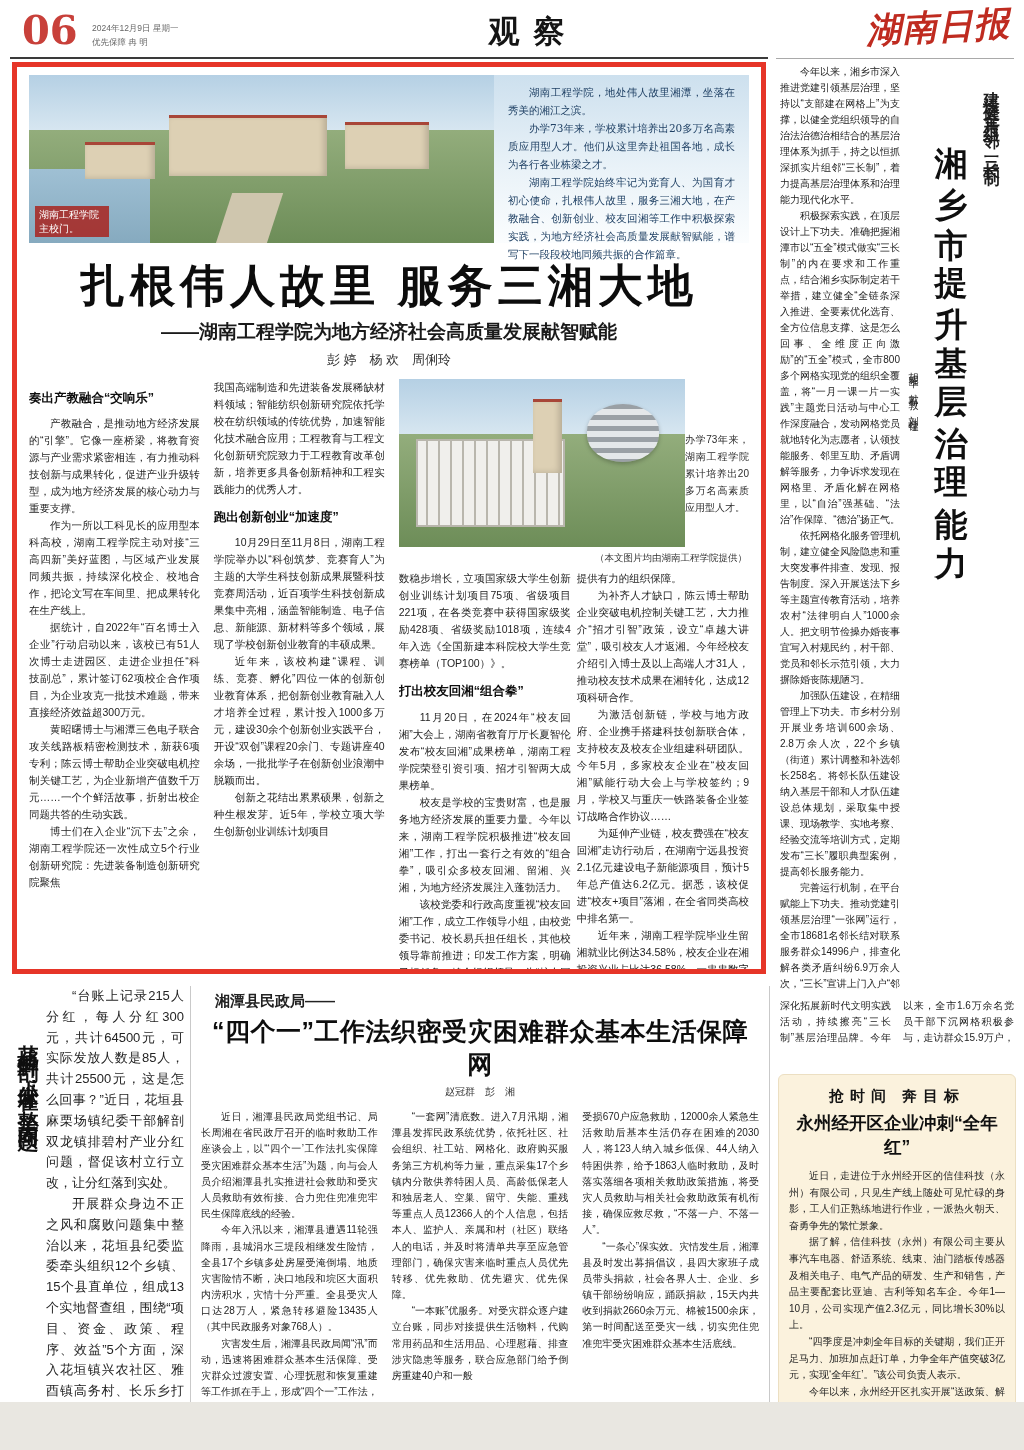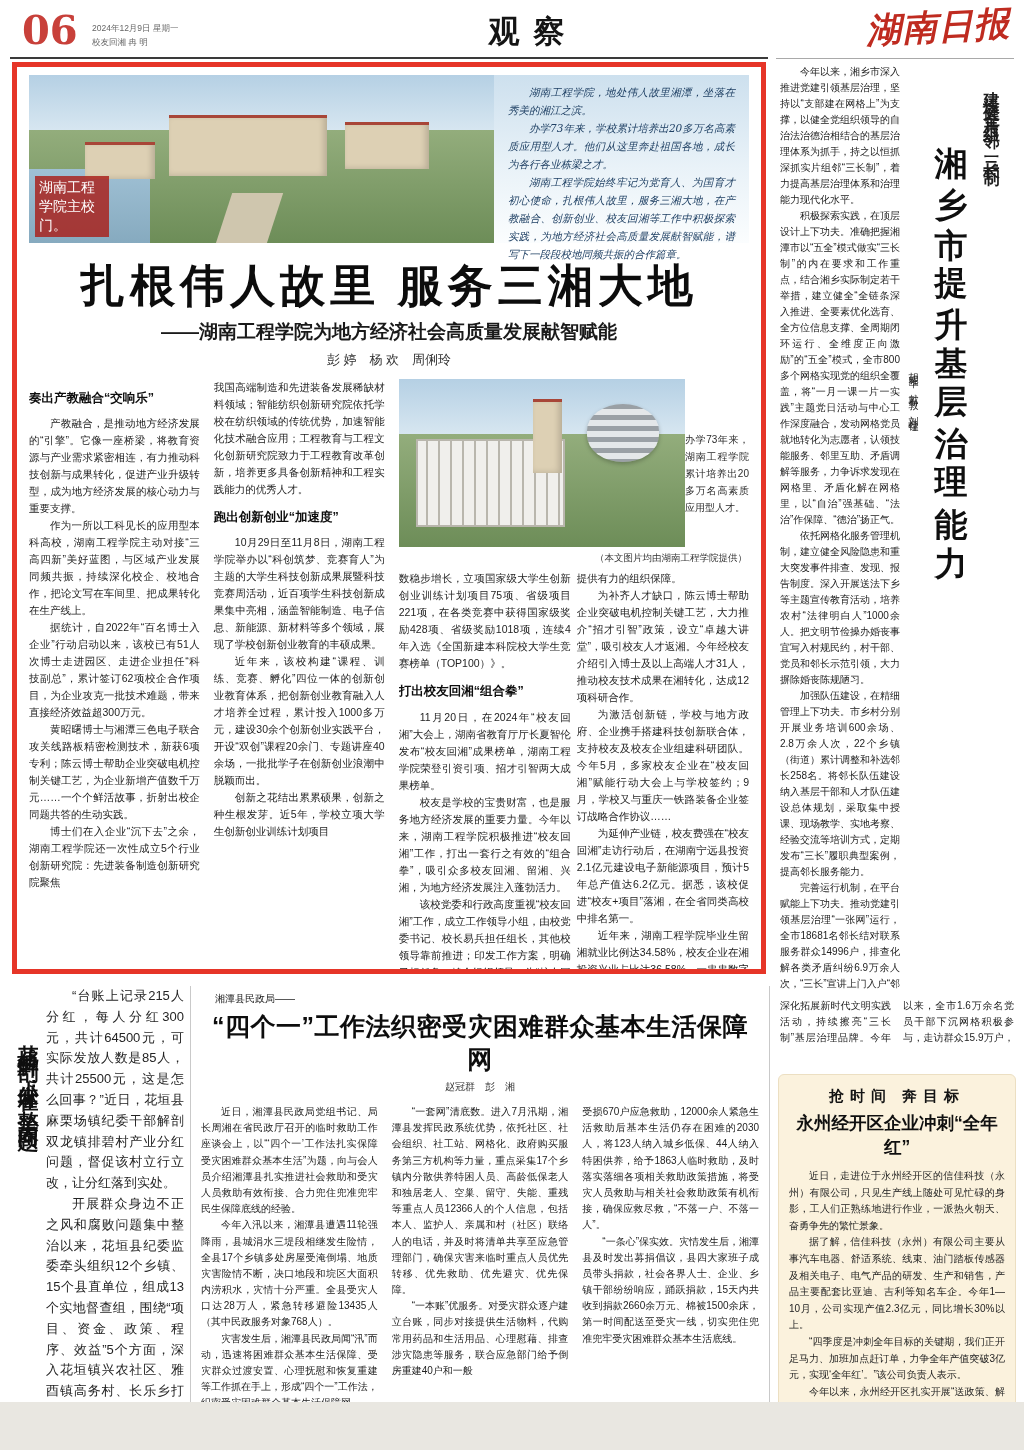--- a/index.html
+++ b/index.html
@@ -11,21 +11,21 @@
   .hdr-num { position:absolute; left:22px; top:6px; font-family:"DejaVu Serif",serif; font-weight:bold; font-size:40px; color:#c8403a; }
   .hdr-meta { position:absolute; left:92px; top:21px; font-size:8.5px; color:#666; line-height:1.7; }
   .hdr-section { position:absolute; left:0; right:0; top:11px; text-align:center; font-size:31px; font-weight:900; letter-spacing:14px; text-indent:14px; color:#141414;padding-left:29px; }
   .hdr-mast { position:absolute; right:14px; top:4px; font-family:"DejaVu Serif",serif; font-size:35px; font-weight:bold; font-style:italic; color:#bf2b20; transform:rotate(-3deg); letter-spacing:1px; }
   .hdr-rule { position:absolute; left:10px; top:57px; width:758px; border-top:2px solid #3a3a3a; }
   .hdr-rule-r { position:absolute; left:776px; top:58px; width:238px; border-top:1px solid #a9a9a9; }
 
   
   .main-article { position:absolute; left:12px; top:62px; width:754px; height:912px; border:5px solid #e63528; background:#fff; padding:8px 12px; overflow:hidden; }
   .top-row { display:flex; height:168px; background:linear-gradient(180deg,#cde0ee 0%,#e9f2f8 55%,#fbfdfe 100%); }
-  .intro { flex:1; padding:8px 14px 0; font-size:10.5px; line-height:1.72; color:#1f4064; font-style:italic; font-family:"DejaVu Serif",serif; text-align:justify; }
+  .intro { flex:1; padding:8px 14px 0; font-size:10.5px; line-height:1.72; color:#1f4064; font-family:"DejaVu Serif",serif; text-align:justify; }
   .intro p { margin:0; text-indent:2em; }
 
   .headline { margin:13px 0 2px; text-align:center; font-size:45px; font-weight:900; letter-spacing:5px; color:#0c0c0c; }
   .subtitle { text-align:center; font-size:19px; font-weight:700; color:#1a1a1a; margin:3px 0; }
   .byline   { text-align:center; font-size:13px; color:#333; margin:6px 0 10px; }
 
   .main-body { display:flex; gap:14px; height:592px; overflow:hidden; font-size:10.5px; line-height:1.62; color:#232323; text-align:justify; }
   .mcol { flex:1; min-width:0; }
   .right-half { flex:2.05; display:flex; flex-direction:column; min-width:0; }
   .photo2-row { display:flex; height:168px; flex:none; }
@@ -40,59 +40,59 @@
   
   .ph { position:relative; overflow:hidden; background:#c9d8c2; }
   .photo1 { width:465px; height:168px; flex:none; }
   .ph-sky { position:absolute; left:0; top:0; right:0; height:34%; background:linear-gradient(#b5d0e4,#d8e7f1); }
   .ph-ground { position:absolute; left:0; top:33%; right:0; bottom:0; background:linear-gradient(#93ad7c,#6d8d58); }
   .bld { position:absolute; background:#ddd0b4; box-shadow:inset 0 3px 0 #a84638, inset -3px 0 6px rgba(0,0,0,.18); }
   .lake { position:absolute; left:0; bottom:0; width:26%; height:44%; background:linear-gradient(#9fc0d4,#86aabf); }
   .path { position:absolute; left:42%; bottom:0; width:11%; height:30%; background:#cfc6ae; transform:skewX(-18deg); }
   .gridroof { background:repeating-linear-gradient(90deg,#f0efec 0 10px,#b9b6ad 10px 12px),#dcd6c6; box-shadow:inset 0 0 0 2px #b9b6ad; }
   .roundb { position:absolute; right:9%; top:15%; width:72px; height:58px; border-radius:50%/46%; background:repeating-linear-gradient(#9aa0a5 0 5px,#e4e7e9 5px 11px); box-shadow:0 2px 4px rgba(0,0,0,.25); }
-  .ph-overlay { position:absolute; left:6px; bottom:6px; background:rgba(170,30,25,.82); color:#fff; font-size:14px; padding:2px 4px; line-height:1.35; max-width:74px; }
+  .ph-overlay { position:absolute; left:6px; bottom:6px; background:rgba(170,30,25,.82); color:#fff; font-size:10px; padding:2px 4px; line-height:1.35; max-width:74px; }
 
   
   .xx { position:absolute; left:780px; top:64px; width:234px; height:1002px; color:#222; }
   .xx-top { display:flex; height:926px; overflow:hidden; }
   .xx-b1 { width:120px; flex:none; font-size:10px; line-height:1.6; text-align:justify; }
   .xx-byline { writing-mode:vertical-rl; font-size:10px; letter-spacing:3px; margin:300px 2px 0 6px; color:#222; white-space:nowrap; }
   .xx-head { writing-mode:vertical-rl; font-size:33px; font-weight:900; letter-spacing:40px; margin:56px 0 0 6px; color:#0f0f0f; white-space:nowrap; }
   .xx-kick { writing-mode:vertical-rl; font-size:16.5px; font-weight:700; letter-spacing:7px; margin:14px 0 0 8px; color:#1c1c1c; white-space:nowrap; }
   .xx-bottom { margin-top:8px; height:60px; font-size:10px; line-height:1.6; column-count:2; column-gap:12px; text-align:justify; overflow:hidden; }
 
   
   .hy { position:absolute; left:14px; top:986px; width:170px; height:456px; display:flex; overflow:hidden; }
   .hy-head { writing-mode:vertical-rl; font-size:21px; font-weight:900; letter-spacing:5px; margin:42px 4px 0 0; color:#0f0f0f; flex:none; white-space:nowrap; }
   .hy-body { flex:1; font-size:13px; line-height:1.6; text-align:justify; color:#242424; min-width:0; }
 
   
   .mz { position:absolute; left:190px; top:986px; width:580px; height:456px; padding:2px 10px 0; border-left:1px solid #c9c9c9; border-right:1px solid #c9c9c9; overflow:hidden; }
-  .mz-kick { font-size:10px; font-weight:400; color:#222; margin:4px 0 0 14px; }
+  .mz-kick { font-size:15px; font-weight:700; color:#222; margin:4px 0 0 14px; }
   .mz-head { text-align:center; font-size:25px; font-weight:900; letter-spacing:.5px; color:#0d0d0d; margin:4px 0; }
   .mz-byline { text-align:center; font-size:10px; color:#333; margin-bottom:10px; }
   .mz-cols { display:flex; gap:14px; height:352px; overflow:hidden; font-size:10px; line-height:1.62; color:#232323; text-align:justify; }
   .mz-col { flex:1; min-width:0; }
 
   
   .yz { position:absolute; left:778px; top:1074px; width:238px; height:366px; background:#fbf2dd; border:1px solid #ecdfc2; border-radius:6px; padding:12px 10px; overflow:hidden; }
   .yz-kick { text-align:center; font-size:15px; font-weight:900; letter-spacing:6px; color:#141414; }
   .yz-head { text-align:center; font-size:17.5px; font-weight:900; color:#0f0f0f; margin:5px 0 9px; }
   .yz-body { font-size:10px; line-height:1.66; color:#232323; text-align:justify; }
 </style>
 </head>
 <body>
 
 <div id="page">
 
   <div class="hdr-num">06</div>
   <div class="hdr-meta">
     <div>2024年12月9日 星期一</div>
-    <div>校友回湘 冉 明</div>
+    <div>优先保障 冉 明</div>
   </div>
   <div class="hdr-section">观察</div>
   <div class="hdr-mast">湖南日报</div>
   <div class="hdr-rule"></div>
   <div class="hdr-rule-r"></div>
 
   <div class="main-article">
     <div class="top-row">
       <div class="ph photo1">
         <div class="ph-sky"></div>
@@ -168,21 +168,21 @@
           </div>
         </div>
       </div>
     </div>
   </div>
 
   <div class="xx">
     <div class="xx-top">
       <div class="xx-b1">
           <p>今年以来，湘乡市深入推进党建引领基层治理，坚持以“支部建在网格上”为支撑，以健全党组织领导的自治法治德治相结合的基层治理体系为抓手，持之以恒抓深抓实片组邻“三长制”，着力提高基层治理体系和治理能力现代化水平。</p>
-          <p>积极探索实践，在顶层设计上下功夫。准确把握湘潭市以“五全”模式做实“三长制”的内在要求和工作重点，结合湘乡实际制定若干举措，建立健全“全链条深入推进、全要素优化选育、全方位信息支撑、全周期闭环运行、全维度正向激励”的“五全”模式，全市800多个网格实现党的组织全覆盖，将“一月一课一片一实践”主题党日活动与中心工作深度融合，发动网格党员就地转化为志愿者，认领技能服务、邻里互助、矛盾调解等服务，力争诉求发现在网格里、矛盾化解在网格里，以“自治”强基础、“法治”作保障、“德治”扬正气。</p>
+          <p>积极探索实践，在顶层设计上下功夫。准确把握湘潭市以“五全”模式做实“三长制”的内在要求和工作重点，结合湘乡实际制定若干举措，建立健全“全链条深入推进、全要素优化选育、全方位信息支撑、这是怎么回事、全维度正向激励”的“五全”模式，全市800多个网格实现党的组织全覆盖，将“一月一课一片一实践”主题党日活动与中心工作深度融合，发动网格党员就地转化为志愿者，认领技能服务、邻里互助、矛盾调解等服务，力争诉求发现在网格里、矛盾化解在网格里，以“自治”强基础、“法治”作保障、“德治”扬正气。</p>
           <p>依托网格化服务管理机制，建立健全风险隐患和重大突发事件排查、发现、报告制度。深入开展送法下乡等主题宣传教育活动，培养农村“法律明白人”1000余人。把文明节俭操办婚丧事宜写入村规民约，村干部、党员和邻长示范引领，大力摒除婚丧陈规陋习。</p>
           <p>加强队伍建设，在精细管理上下功夫。市乡村分别开展业务培训600余场、2.8万余人次，22个乡镇（街道）累计调整和补选邻长258名。将邻长队伍建设纳入基层干部和人才队伍建设总体规划，采取集中授课、现场教学、实地考察、经验交流等培训方式，定期发布“三长”履职典型案例，提高邻长服务能力。</p>
           <p>完善运行机制，在平台赋能上下功夫。推动党建引领基层治理“一张网”运行，全市18681名邻长结对联系服务群众14996户，排查化解各类矛盾纠纷6.9万余人次，“三长”宣讲上门入户“邻距离”服务群众，把实事好事办到群众心坎上。</p>
         </div>
       <div class="xx-byline">胡耀华　戴石敦　刘峰锰</div>
       <div class="xx-head">湘乡市提升基层治理能力</div>
       <div class="xx-kick">建设健全片组邻“三长制”</div>
     </div>
     <div class="xx-bottom">
       <p class="cont">深化拓展新时代文明实践活动，持续擦亮“三长制”基层治理品牌。今年以来，全市1.6万余名党员干部下沉网格积极参与，走访群众15.9万户，化解矛盾纠纷451起，收集办结群众诉求780个。</p>

